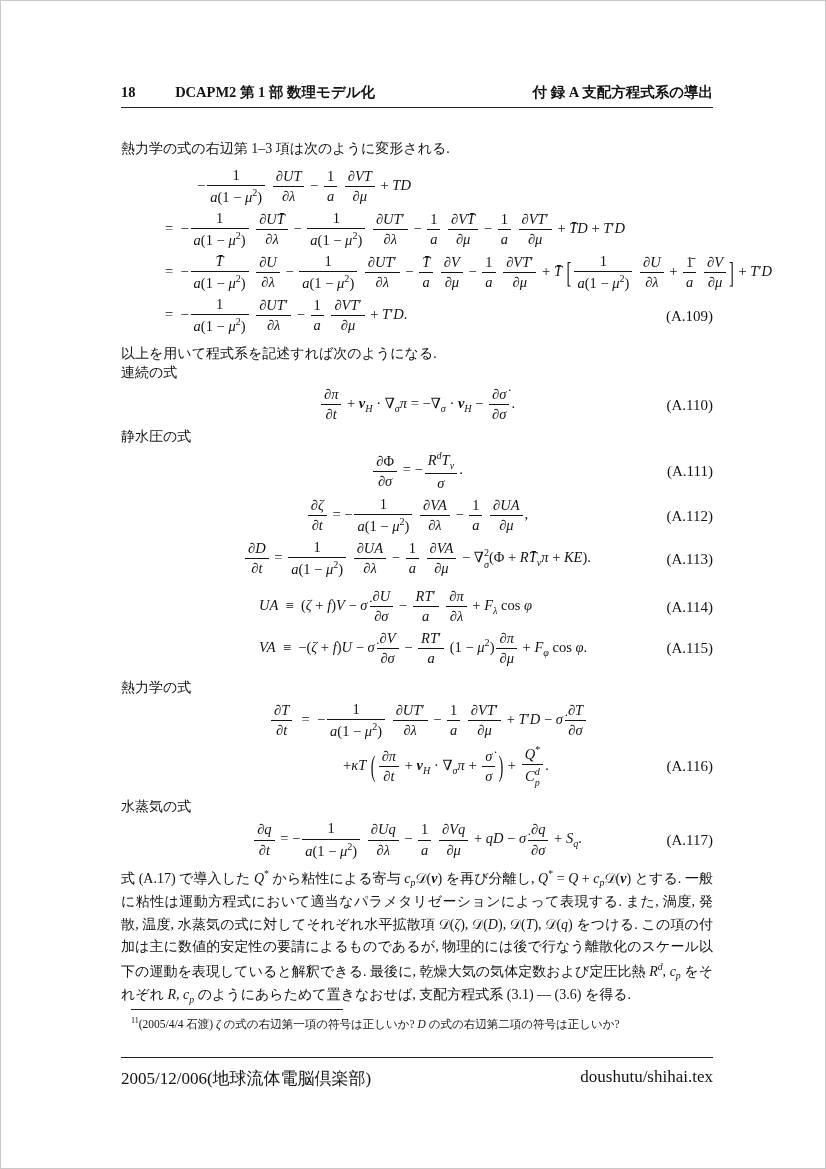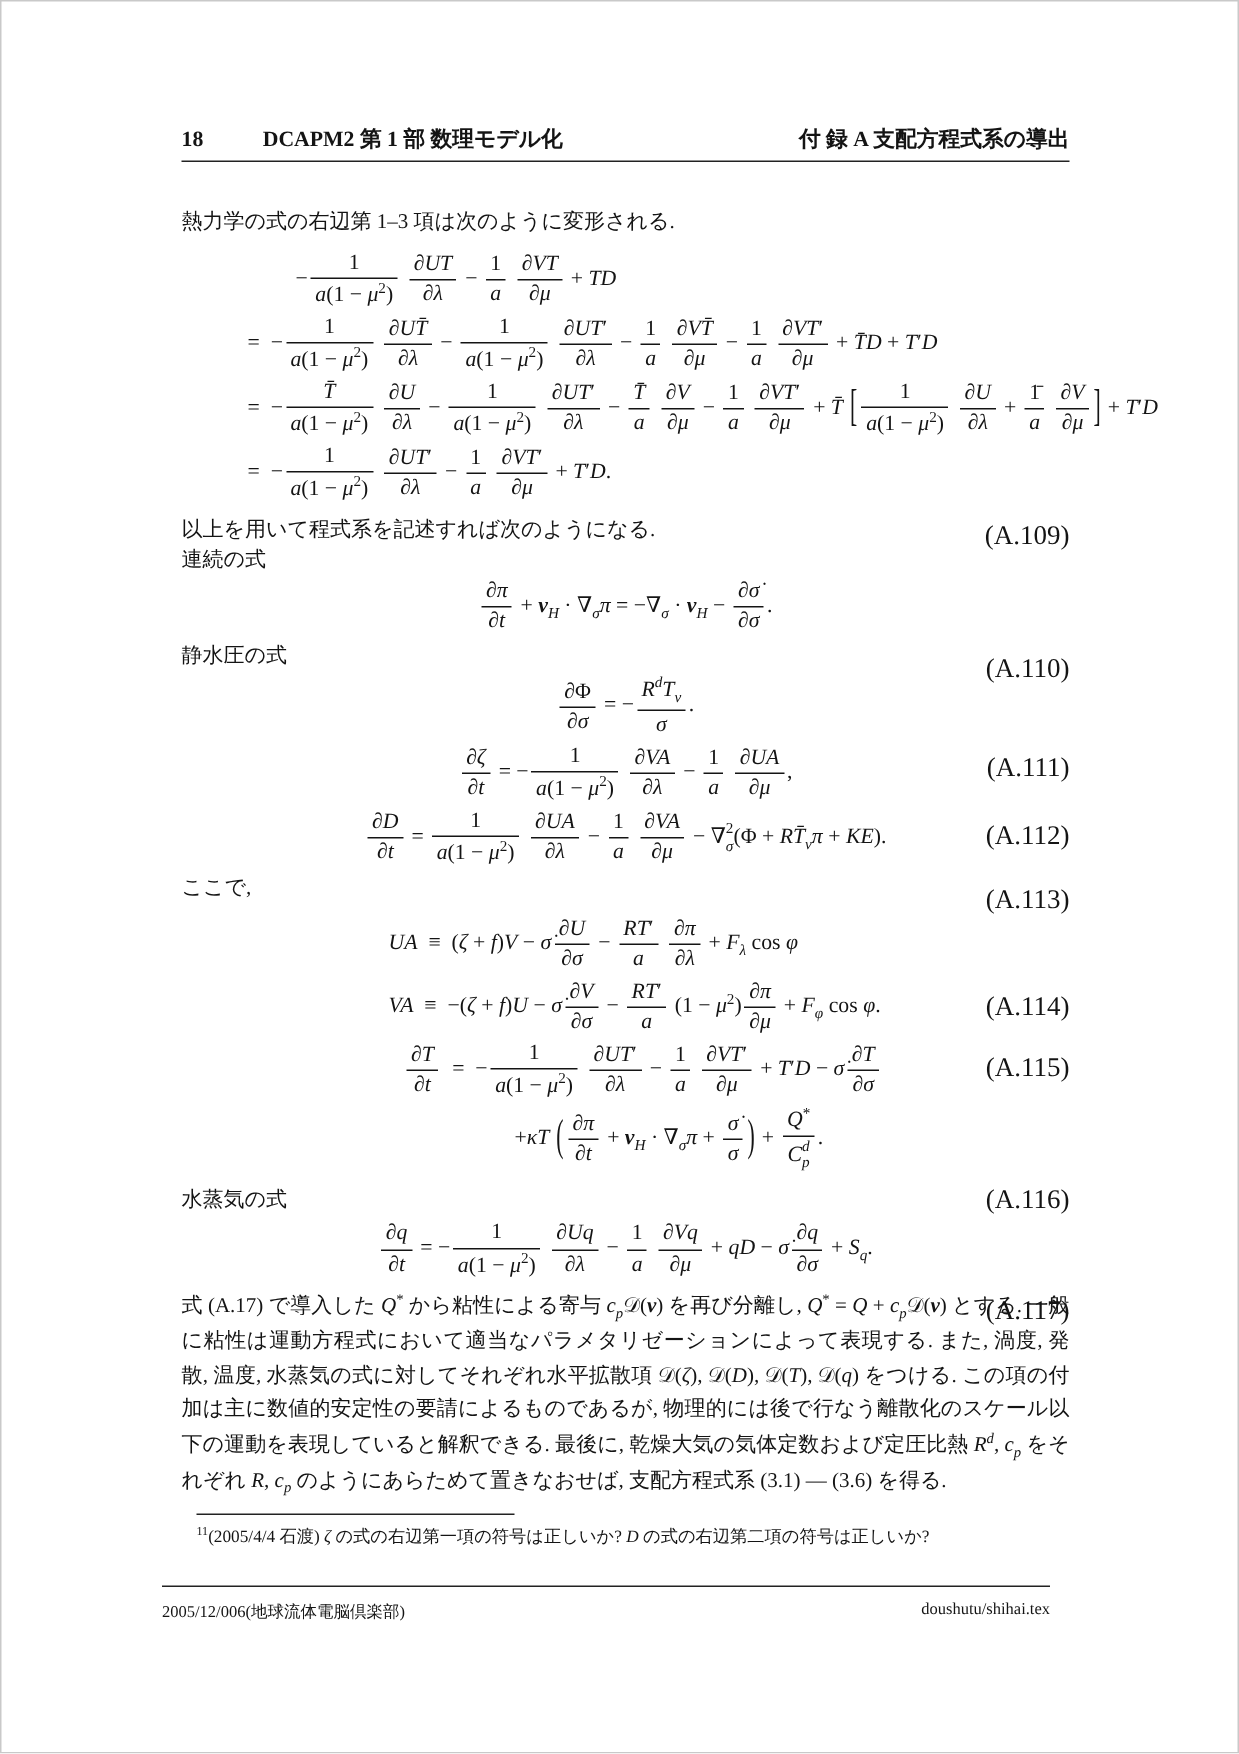--- a/index.html
+++ b/index.html
@@ -21,44 +21,44 @@
   .ptext  { font-size:14px; line-height:1.5; margin:8px 0 2px; }
   .intro  { margin:30px 0 8px; }
   .para   { font-size:14px; line-height:1.62; text-align:justify; margin-top:6px; }
   .eqlabel{ font-size:14px; margin:5px 0 1px; }
 
   
   .eqblock { position:relative; margin:3px 0; }
   .eqline  { position:relative; font-size:14.5px; margin:4px 0; white-space:pre; }
   .eqline.center { text-align:center; }
   .eqnum   { position:absolute; right:0; top:50%; transform:translateY(-50%);
-             font-size:18px; white-space:nowrap;margin-top:41px; }
+             font-size:15px; white-space:nowrap; }
   .mx      { white-space:inherit; }
   .para .mx { white-space:normal; }
   .footnote .mx { white-space:normal; }
   .it { font-style:italic; }
   .bf { font-weight:bold; font-style:italic; }
   .frac { display:inline-flex; flex-direction:column; vertical-align:middle;
           text-align:center; margin:0 2px; line-height:1.18; }
   .frac .num { display:block; padding:0 3px 1px; }
   .frac .den { display:block; border-top:1px solid #141414; padding:1px 3px 0; }
   sup { font-size:0.7em; }
   sub { font-size:0.7em; }
   .ss  { display:inline-flex; flex-direction:column; vertical-align:middle;
          font-size:0.7em; line-height:1.12; text-align:left; }
   .bigd { display:inline-block; transform:scaleY(2.05); vertical-align:middle;
           margin:0 1px; }
 
   
   .footnote { position:absolute; left:130px; top:1008px; width:592px; font-size:11.5px; line-height:1.5; }
   .fnrule   { width:212px; border-top:1px solid #222; margin-bottom:5px; }
   .fntext   { padding-left:0px; }
-  .footer   { position:absolute; left:107px; top:1056px; width:592px;
+  .footer   { position:absolute; left:120px; top:1056px; width:592px;
               border-top:1px solid #222; padding-top:9px;
-              display:flex; justify-content:space-between; font-size:11px; }
+              display:flex; justify-content:space-between; font-size:17px; }
 </style>
 </head>
 <body>
 
 <div class="page">
   <div class="content">
 
     <div class="header">
       <div class="hleft">
         <span class="pageno">18</span>
@@ -91,26 +91,26 @@
         <div class="eqline center"><span class="frac"><span class="num"><span class="mx"><span class="it">∂</span><span>Φ</span></span></span><span class="den"><span class="mx"><span class="it">∂σ</span></span></span></span><span class="mx"><span> = −</span></span><span class="frac"><span class="num"><span class="mx"><span class="it">R</span></span><sup><span class="mx"><span class="it">d</span></span></sup><span class="mx"><span class="it">T</span></span><sub><span class="mx"><span class="it">v</span></span></sub></span><span class="den"><span class="mx"><span class="it">σ</span></span></span></span><span class="mx"><span>.</span></span><span class="eqnum">(A.111)</span></div>
       </div>
 
     <div class="eqblock">
         <div class="eqline center"><span class="frac"><span class="num"><span class="mx"><span class="it">∂ζ</span></span></span><span class="den"><span class="mx"><span class="it">∂t</span></span></span></span><span class="mx"><span> = −</span></span><span class="frac"><span class="num"><span class="mx"><span>1</span></span></span><span class="den"><span class="mx"><span class="it">a</span><span>(1 − </span><span class="it">μ</span></span><sup><span class="mx"><span>2</span></span></sup><span class="mx"><span>)</span></span></span></span><span class="mx"><span> </span></span><span class="frac"><span class="num"><span class="mx"><span class="it">∂VA</span></span></span><span class="den"><span class="mx"><span class="it">∂λ</span></span></span></span><span class="mx"><span> − </span></span><span class="frac"><span class="num"><span class="mx"><span>1</span></span></span><span class="den"><span class="mx"><span class="it">a</span></span></span></span><span class="mx"><span> </span></span><span class="frac"><span class="num"><span class="mx"><span class="it">∂UA</span></span></span><span class="den"><span class="mx"><span class="it">∂μ</span></span></span></span><span class="mx"><span>,</span></span><span class="eqnum">(A.112)</span></div>
       </div>
     <div class="eqblock">
         <div class="eqline center"><span class="frac"><span class="num"><span class="mx"><span class="it">∂D</span></span></span><span class="den"><span class="mx"><span class="it">∂t</span></span></span></span><span class="mx"><span> = </span></span><span class="frac"><span class="num"><span class="mx"><span>1</span></span></span><span class="den"><span class="mx"><span class="it">a</span><span>(1 − </span><span class="it">μ</span></span><sup><span class="mx"><span>2</span></span></sup><span class="mx"><span>)</span></span></span></span><span class="mx"><span> </span></span><span class="frac"><span class="num"><span class="mx"><span class="it">∂UA</span></span></span><span class="den"><span class="mx"><span class="it">∂λ</span></span></span></span><span class="mx"><span> − </span></span><span class="frac"><span class="num"><span class="mx"><span>1</span></span></span><span class="den"><span class="mx"><span class="it">a</span></span></span></span><span class="mx"><span> </span></span><span class="frac"><span class="num"><span class="mx"><span class="it">∂VA</span></span></span><span class="den"><span class="mx"><span class="it">∂μ</span></span></span></span><span class="mx"><span> − ∇</span></span><span class="ss"><span class="ssu"><span class="mx"><span>2</span></span></span><span class="ssl"><span class="mx"><span class="it">σ</span></span></span></span><span class="mx"><span>(Φ + </span><span class="it">RT̄</span></span><sub><span class="mx"><span class="it">v</span></span></sub><span class="mx"><span class="it">π</span><span> + </span><span class="it">KE</span><span>).</span></span><span class="eqnum">(A.113)</span></div>
       </div>
 
-    <p class="eqlabel">ここで,</p>
     <div class="eqblock" style="margin-top:10px">
         <div class="eqline" style="margin-left: 138px;"><span class="mx"><span class="it">UA</span><span>  ≡  (</span><span class="it">ζ</span><span> + </span><span class="it">f</span><span>)</span><span class="it">V</span><span> − </span><span class="it">σ̇</span></span><span class="frac"><span class="num"><span class="mx"><span class="it">∂U</span></span></span><span class="den"><span class="mx"><span class="it">∂σ</span></span></span></span><span class="mx"><span> − </span></span><span class="frac"><span class="num"><span class="mx"><span class="it">RT</span><span>′</span></span></span><span class="den"><span class="mx"><span class="it">a</span></span></span></span><span class="mx"><span> </span></span><span class="frac"><span class="num"><span class="mx"><span class="it">∂π</span></span></span><span class="den"><span class="mx"><span class="it">∂λ</span></span></span></span><span class="mx"><span> + </span><span class="it">F</span></span><sub><span class="mx"><span class="it">λ</span></span></sub><span class="mx"><span> </span></span><span class="mx"><span class="mx"><span>cos</span></span></span><span class="mx"><span> </span><span class="it">φ</span></span><span class="eqnum">(A.114)</span></div>
         <div class="eqline" style="margin-left: 138px;"><span class="mx"><span class="it">VA</span><span>  ≡  −(</span><span class="it">ζ</span><span> + </span><span class="it">f</span><span>)</span><span class="it">U</span><span> − </span><span class="it">σ̇</span></span><span class="frac"><span class="num"><span class="mx"><span class="it">∂V</span></span></span><span class="den"><span class="mx"><span class="it">∂σ</span></span></span></span><span class="mx"><span> − </span></span><span class="frac"><span class="num"><span class="mx"><span class="it">RT</span><span>′</span></span></span><span class="den"><span class="mx"><span class="it">a</span></span></span></span><span class="mx"><span> (1 − </span><span class="it">μ</span></span><sup><span class="mx"><span>2</span></span></sup><span class="mx"><span>)</span></span><span class="frac"><span class="num"><span class="mx"><span class="it">∂π</span></span></span><span class="den"><span class="mx"><span class="it">∂μ</span></span></span></span><span class="mx"><span> + </span><span class="it">F</span></span><sub><span class="mx"><span class="it">φ</span></span></sub><span class="mx"><span> </span></span><span class="mx"><span class="mx"><span>cos</span></span></span><span class="mx"><span> </span><span class="it">φ</span><span>.</span></span><span class="eqnum">(A.115)</span></div>
       </div>
 
+    <p class="eqlabel" style="margin-top:12px">熱力学の式</p>
     <div class="eqblock">
         <div class="eqline" style="margin-left: 148px;"><span class="frac"><span class="num"><span class="mx"><span class="it">∂T</span></span></span><span class="den"><span class="mx"><span class="it">∂t</span></span></span></span><span class="mx"><span>  =  −</span></span><span class="frac"><span class="num"><span class="mx"><span>1</span></span></span><span class="den"><span class="mx"><span class="it">a</span><span>(1 − </span><span class="it">μ</span></span><sup><span class="mx"><span>2</span></span></sup><span class="mx"><span>)</span></span></span></span><span class="mx"><span> </span></span><span class="frac"><span class="num"><span class="mx"><span class="it">∂UT</span><span>′</span></span></span><span class="den"><span class="mx"><span class="it">∂λ</span></span></span></span><span class="mx"><span> − </span></span><span class="frac"><span class="num"><span class="mx"><span>1</span></span></span><span class="den"><span class="mx"><span class="it">a</span></span></span></span><span class="mx"><span> </span></span><span class="frac"><span class="num"><span class="mx"><span class="it">∂VT</span><span>′</span></span></span><span class="den"><span class="mx"><span class="it">∂μ</span></span></span></span><span class="mx"><span> + </span><span class="it">T</span><span>′</span><span class="it">D</span><span> − </span><span class="it">σ̇</span></span><span class="frac"><span class="num"><span class="mx"><span class="it">∂T</span></span></span><span class="den"><span class="mx"><span class="it">∂σ</span></span></span></span></div>
         <div class="eqline" style="margin-left: 222px;"><span class="mx"><span>+</span><span class="it">κT</span><span> </span></span><span class="bigd">(</span><span class="frac"><span class="num"><span class="mx"><span class="it">∂π</span></span></span><span class="den"><span class="mx"><span class="it">∂t</span></span></span></span><span class="mx"><span> + </span></span><span class="mx"><span class="mx"><span class="it bf">v</span></span></span><sub><span class="mx"><span class="it">H</span></span></sub><span class="mx"><span> · ∇</span></span><sub><span class="mx"><span class="it">σ</span></span></sub><span class="mx"><span class="it">π</span><span> + </span></span><span class="frac"><span class="num"><span class="mx"><span class="it">σ̇</span></span></span><span class="den"><span class="mx"><span class="it">σ</span></span></span></span><span class="bigd">)</span><span class="mx"><span> + </span></span><span class="frac"><span class="num"><span class="mx"><span class="it">Q</span></span><sup><span class="mx"><span>*</span></span></sup></span><span class="den"><span class="mx"><span class="it">C</span></span><span class="ss"><span class="ssu"><span class="mx"><span class="it">d</span></span></span><span class="ssl"><span class="mx"><span class="it">p</span></span></span></span></span></span><span class="mx"><span>.</span></span><span class="eqnum">(A.116)</span></div>
       </div>
 
     <p class="eqlabel" style="margin-top:10px">水蒸気の式</p>
     <div class="eqblock">
         <div class="eqline center"><span class="frac"><span class="num"><span class="mx"><span class="it">∂q</span></span></span><span class="den"><span class="mx"><span class="it">∂t</span></span></span></span><span class="mx"><span> = −</span></span><span class="frac"><span class="num"><span class="mx"><span>1</span></span></span><span class="den"><span class="mx"><span class="it">a</span><span>(1 − </span><span class="it">μ</span></span><sup><span class="mx"><span>2</span></span></sup><span class="mx"><span>)</span></span></span></span><span class="mx"><span> </span></span><span class="frac"><span class="num"><span class="mx"><span class="it">∂Uq</span></span></span><span class="den"><span class="mx"><span class="it">∂λ</span></span></span></span><span class="mx"><span> − </span></span><span class="frac"><span class="num"><span class="mx"><span>1</span></span></span><span class="den"><span class="mx"><span class="it">a</span></span></span></span><span class="mx"><span> </span></span><span class="frac"><span class="num"><span class="mx"><span class="it">∂Vq</span></span></span><span class="den"><span class="mx"><span class="it">∂μ</span></span></span></span><span class="mx"><span> + </span><span class="it">qD</span><span> − </span><span class="it">σ̇</span></span><span class="frac"><span class="num"><span class="mx"><span class="it">∂q</span></span></span><span class="den"><span class="mx"><span class="it">∂σ</span></span></span></span><span class="mx"><span> + </span><span class="it">S</span></span><sub><span class="mx"><span class="it">q</span></span></sub><span class="mx"><span>.</span></span><span class="eqnum">(A.117)</span></div>
       </div>
 

